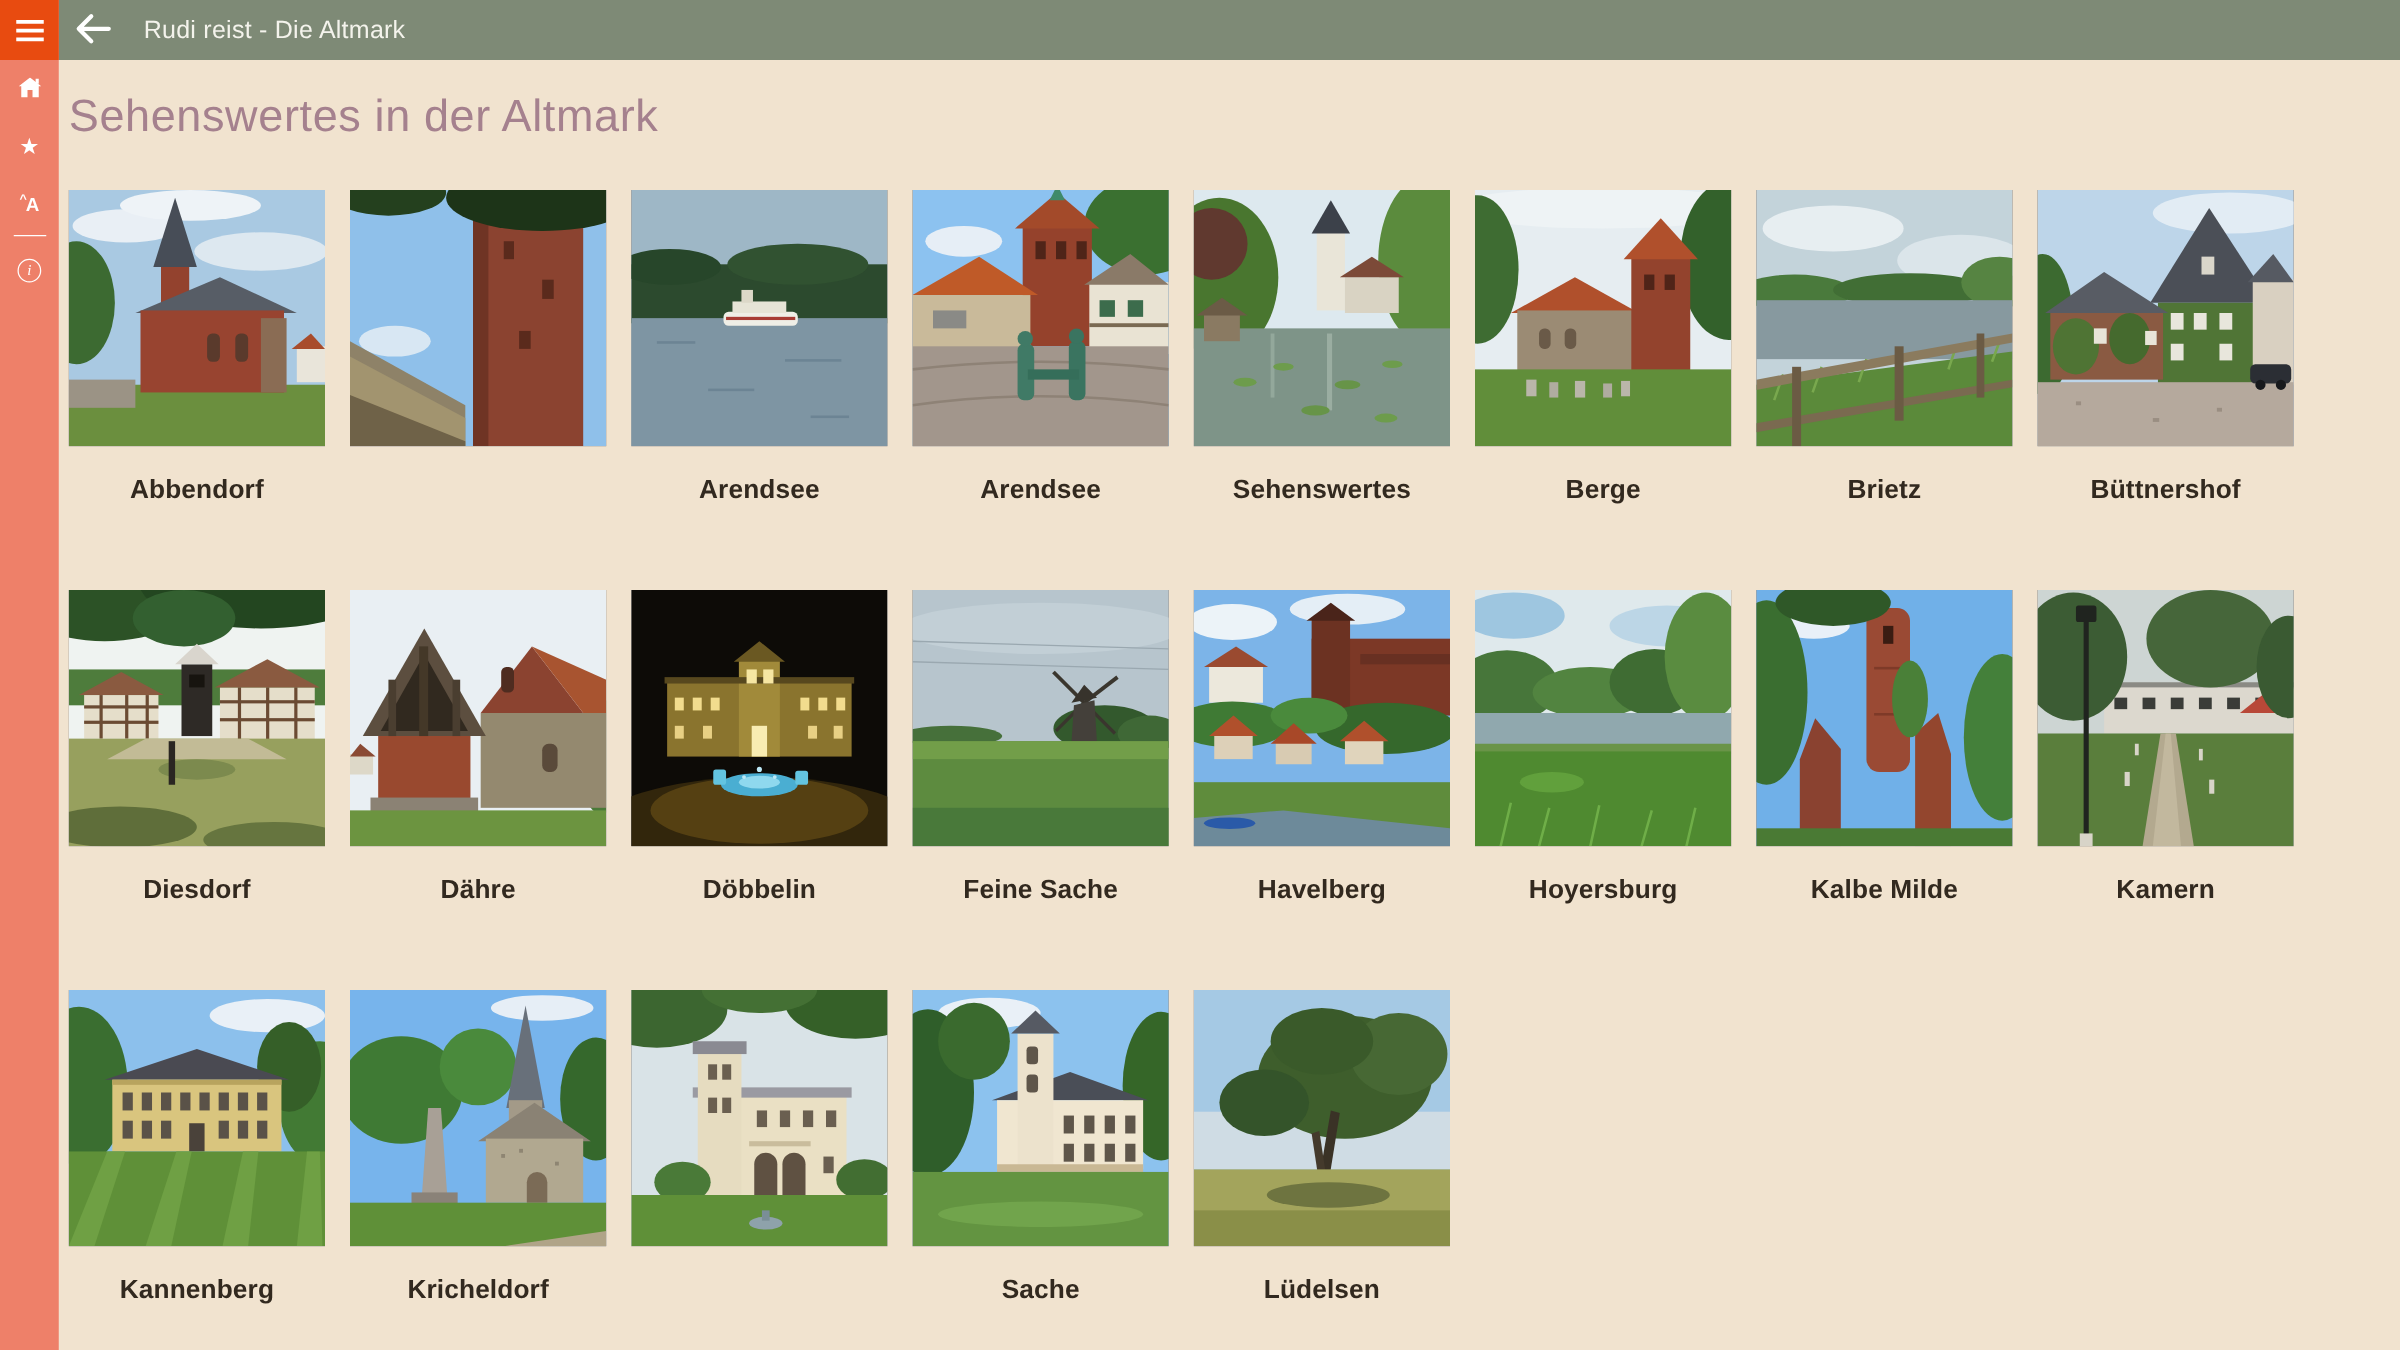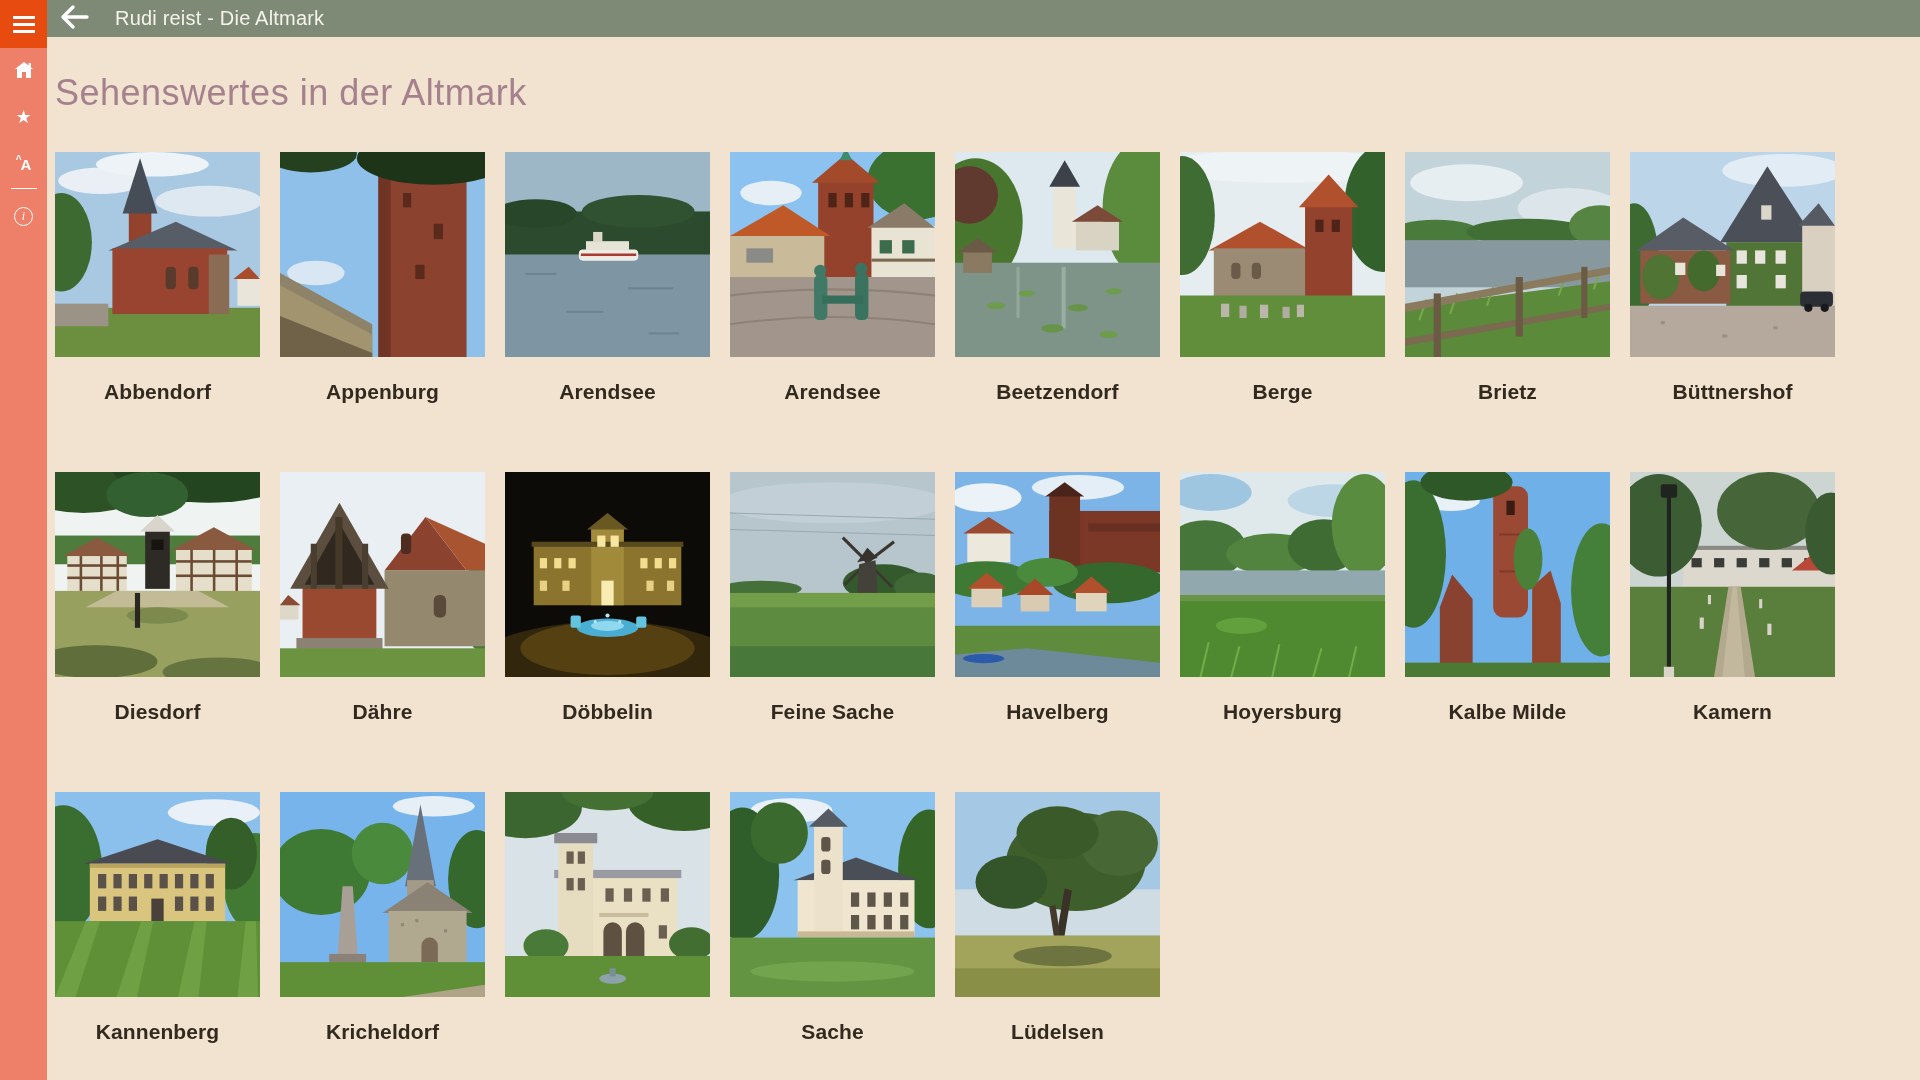--- a/index.html
+++ b/index.html
@@ -33,21 +33,21 @@
   .fontsize-glyph .caret { font-size:10px; vertical-align:7px; margin-right:-1px; }
   .side-divider { width:26px; height:0; border-top:1.6px solid #fff; margin:2px 0 4px 0; }
   .info-glyph {
     width:19px; height:19px; border:1.6px solid #fff; border-radius:50%;
     display:flex; align-items:center; justify-content:center;
     font-family:"Liberation Serif", serif; font-style:italic; font-size:12px; color:#fff;
   }
 
   
   .topbar {
-    position:absolute; left:47px; right:0; top:0; height:37px;
+    position:absolute; left:47px; right:0; top:0; height:48px;
     background:#7e8a76; display:flex; align-items:center; z-index:4;
   }
   .back-btn {
     border:none; background:transparent; cursor:pointer;
     width:56px; height:48px; display:flex; align-items:center; justify-content:center;
   }
   .app-title { color:#f4f3ec; font-size:20px; margin-left:12px; letter-spacing:0.2px; }
 
   
   .content { position:absolute; left:47px; top:48px; right:0; bottom:0; padding-left:8px; }
@@ -151,21 +151,20 @@
             <rect x="120" y="40" width="8" height="14" fill="#5a2a1c"></rect>
             <rect x="150" y="70" width="9" height="15" fill="#5a2a1c"></rect>
             <rect x="132" y="110" width="9" height="14" fill="#5a2a1c"></rect>
             <ellipse cx="150" cy="6" rx="75" ry="26" fill="#1d3418"></ellipse>
             <ellipse cx="30" cy="2" rx="45" ry="18" fill="#24401e"></ellipse>
             <polygon points="0,118 90,168 90,200 0,200" fill="#8e8268"></polygon>
             <polygon points="0,130 90,178 90,200 0,200" fill="#a2946f"></polygon>
             <polygon points="0,160 90,196 90,200 0,200" fill="#6f6248"></polygon>
           </svg>
         </div>
-    <figcaption>Appenburg</figcaption>
   </figure>
 
   <figure class="tile">
     <div class="photo" title="Lake with white excursion paddle steamer">
           <svg viewBox="0 0 200 200" preserveAspectRatio="none">
             <rect width="200" height="200" fill="#9eb7c6"></rect>
             <rect y="58" width="200" height="46" fill="#2c4a2e"></rect>
             <ellipse cx="30" cy="60" rx="40" ry="14" fill="#27462a"></ellipse>
             <ellipse cx="130" cy="58" rx="55" ry="16" fill="#315231"></ellipse>
             <rect y="100" width="200" height="100" fill="#7e95a3"></rect>
@@ -232,21 +231,21 @@
             <ellipse cx="40" cy="150" rx="9" ry="3.5" fill="#6d9c4c"></ellipse>
             <ellipse cx="70" cy="138" rx="8" ry="3" fill="#6d9c4c"></ellipse>
             <ellipse cx="120" cy="152" rx="10" ry="3.5" fill="#679448"></ellipse>
             <ellipse cx="155" cy="136" rx="8" ry="3" fill="#6d9c4c"></ellipse>
             <ellipse cx="95" cy="172" rx="11" ry="4" fill="#679448"></ellipse>
             <ellipse cx="150" cy="178" rx="9" ry="3.5" fill="#6d9c4c"></ellipse>
             <rect x="8" y="96" width="28" height="22" fill="#8a7a62"></rect>
             <polygon points="2,98 22,84 42,98" fill="#6b5b46"></polygon>
           </svg>
         </div>
-    <figcaption>Beetzendorf</figcaption>
+    <figcaption>Sehenswertes</figcaption>
   </figure>
 
   <figure class="tile">
     <div class="photo" title="Stone church with red roofed brick tower and graveyard">
           <svg viewBox="0 0 200 200" preserveAspectRatio="none">
             <rect width="200" height="200" fill="#e6edf1"></rect>
             <ellipse cx="100" cy="14" rx="120" ry="16" fill="#eef3f5"></ellipse>
             <ellipse cx="2" cy="62" rx="32" ry="58" fill="#3e6c32"></ellipse>
             <ellipse cx="198" cy="55" rx="38" ry="62" fill="#33612b"></ellipse>
             <polygon points="28,96 78,68 128,96" fill="#b0502c"></polygon>

